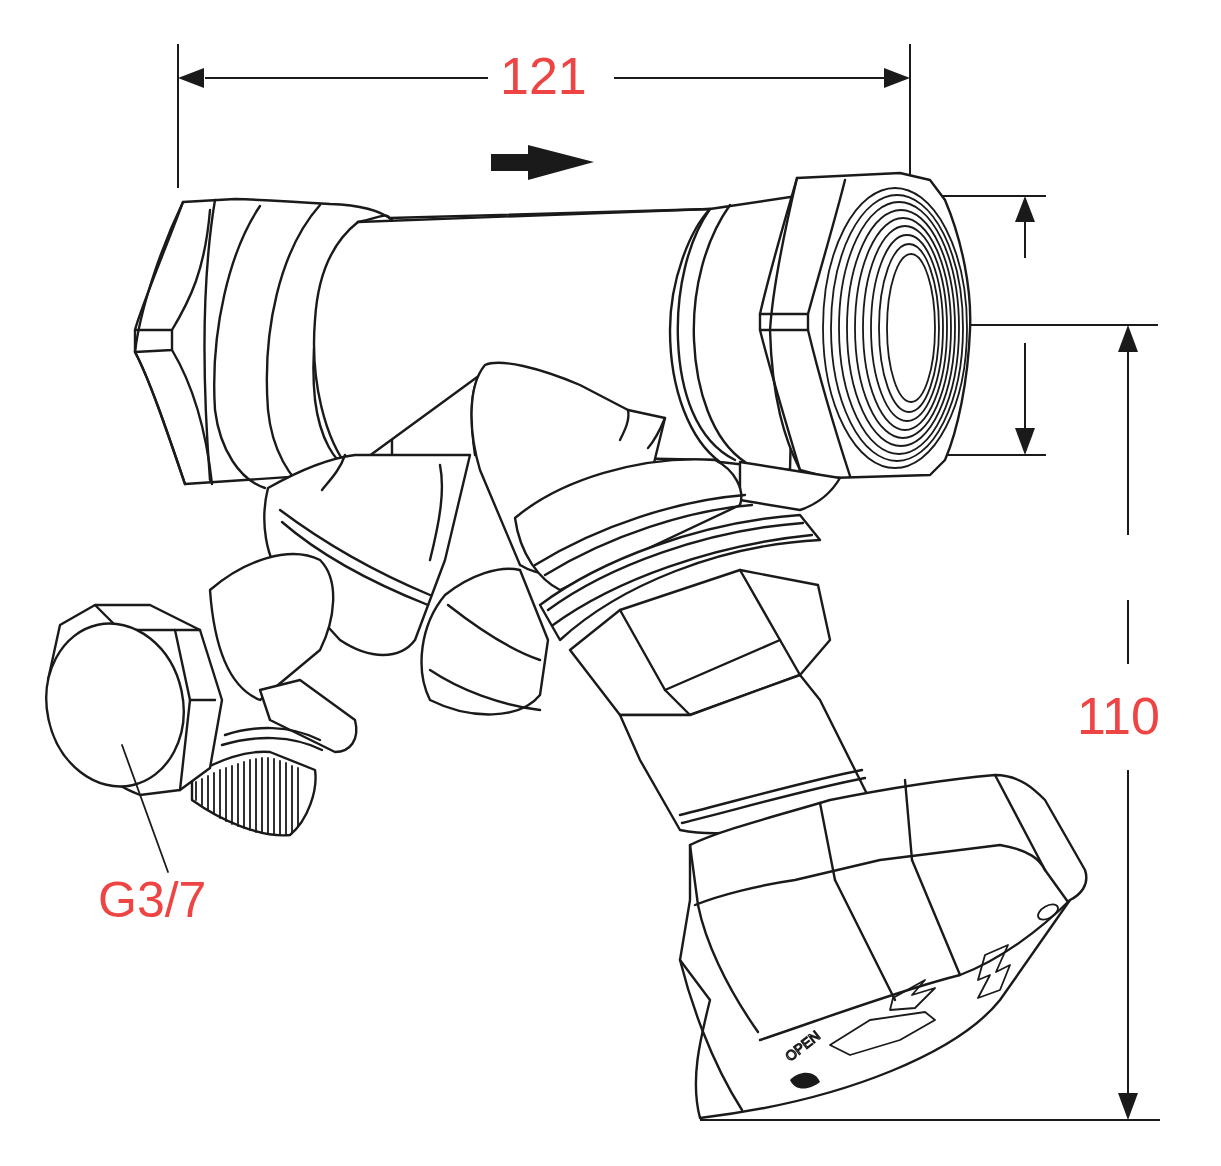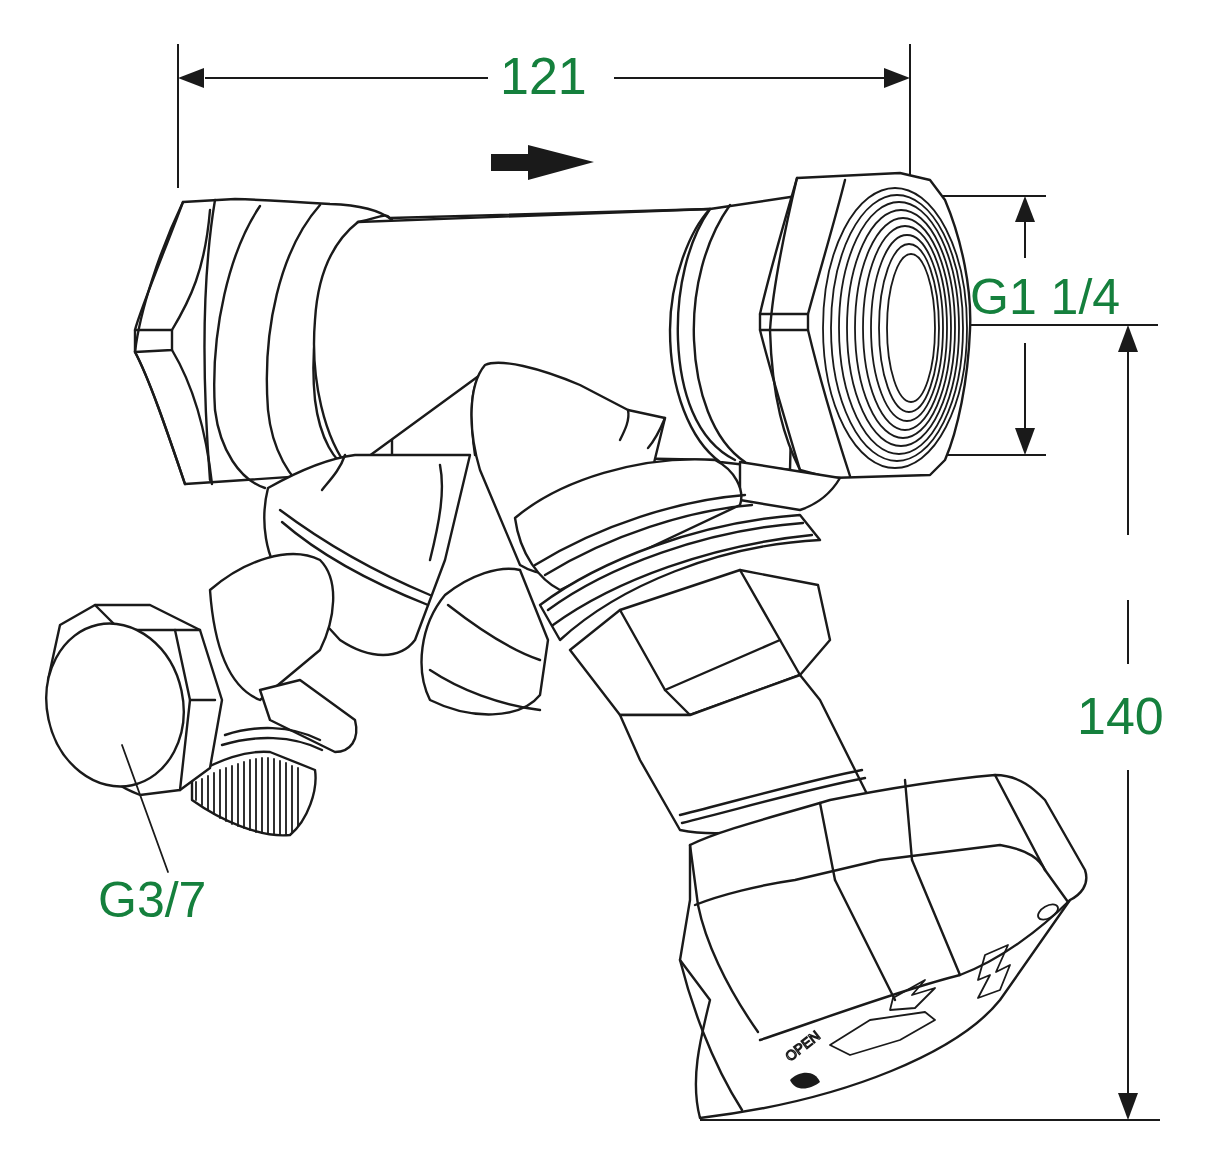--- a/index.html
+++ b/index.html
@@ -13,21 +13,21 @@
     }
     svg { position: absolute; left: 0; top: 0; }
     .ln { fill: none; stroke: #1a1a1a; stroke-width: 2.4; stroke-linejoin: round; stroke-linecap: round; }
     .lt { fill: none; stroke: #1a1a1a; stroke-width: 1.8; stroke-linejoin: round; stroke-linecap: round; }
     .fw { fill: #ffffff; stroke: #1a1a1a; stroke-width: 2.4; stroke-linejoin: round; }
     .dim { fill: none; stroke: #1a1a1a; stroke-width: 2; }
     .arrowhead { fill: #1a1a1a; stroke: none; }
     .label {
       position: absolute;
       font-family: "Liberation Sans", sans-serif;
-      color: #15803d;
+      color: #ef4444;
       line-height: 1;
       white-space: nowrap;
       background: transparent;
     }
     .label-121 { left: 500px; top: 50px; font-size: 52px; }
     .label-110 { left: 1077px; top: 690px; font-size: 52px; }
     .label-g114 { left: 970px; top: 272px; font-size: 50px; }
     .label-g34 { left: 98px; top: 875px; font-size: 50px; }
   </style>
 </head>
@@ -202,16 +202,15 @@
       <path class="lt" d="M985,955 L1008,945 L996,972 L1010,965 L1000,990 L978,998 L990,975 L978,980 Z"></path>
       <path class="lt" d="M893,998 L925,980 L912,995 L935,988 L915,1008 L890,1010 Z"></path>
       <path class="lt" d="M830,1045 L870,1020 L925,1012 L935,1020 L900,1040 L850,1055 Z"></path>
       <path class="arrowhead" d="M790,1080 C800,1070 815,1070 820,1082 C810,1090 795,1092 790,1080 Z"></path>
       <text x="0" y="0" font-family="Liberation Sans, sans-serif" font-size="14" fill="#ffffff" stroke="#1a1a1a" stroke-width="1.2" transform="translate(790 1062) rotate(-38)">OPEN</text>
     </g>
 
   </svg>
 
   <div class="label label-121">121</div>
-  <div class="label label-110">140</div>
-  <div class="label label-g114">G1 1/4</div>
+  <div class="label label-110">110</div>
   <div class="label label-g34">G3/7</div>
 </div>
 
 </body></html>

